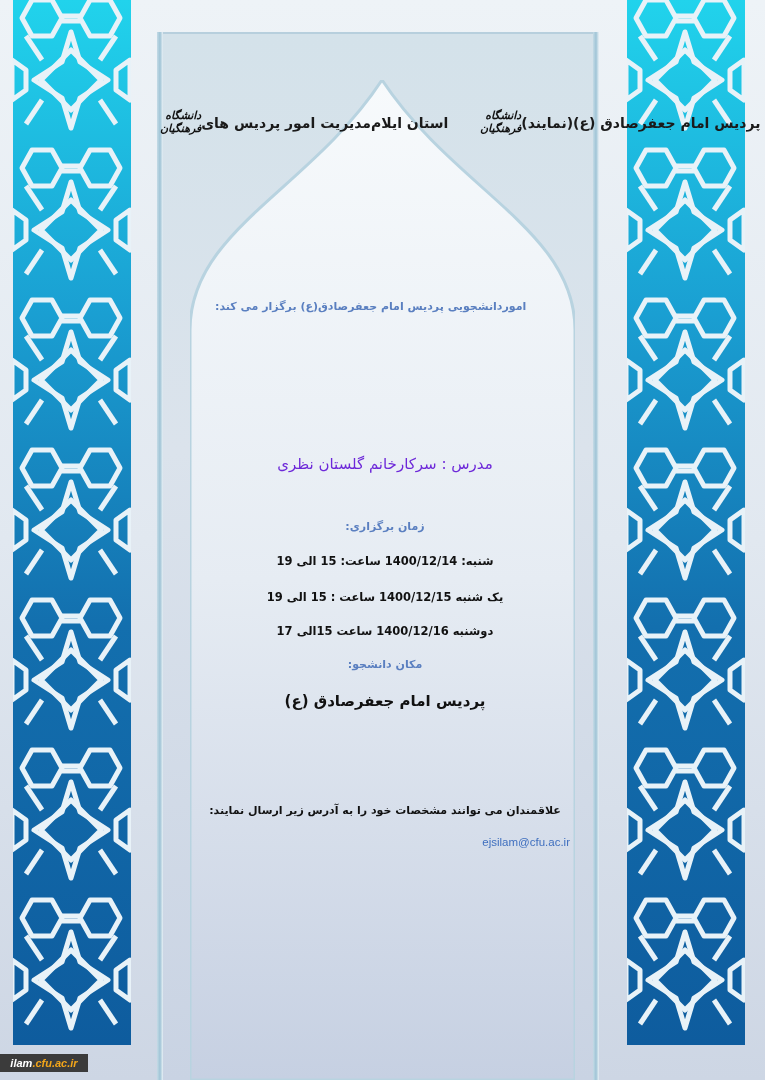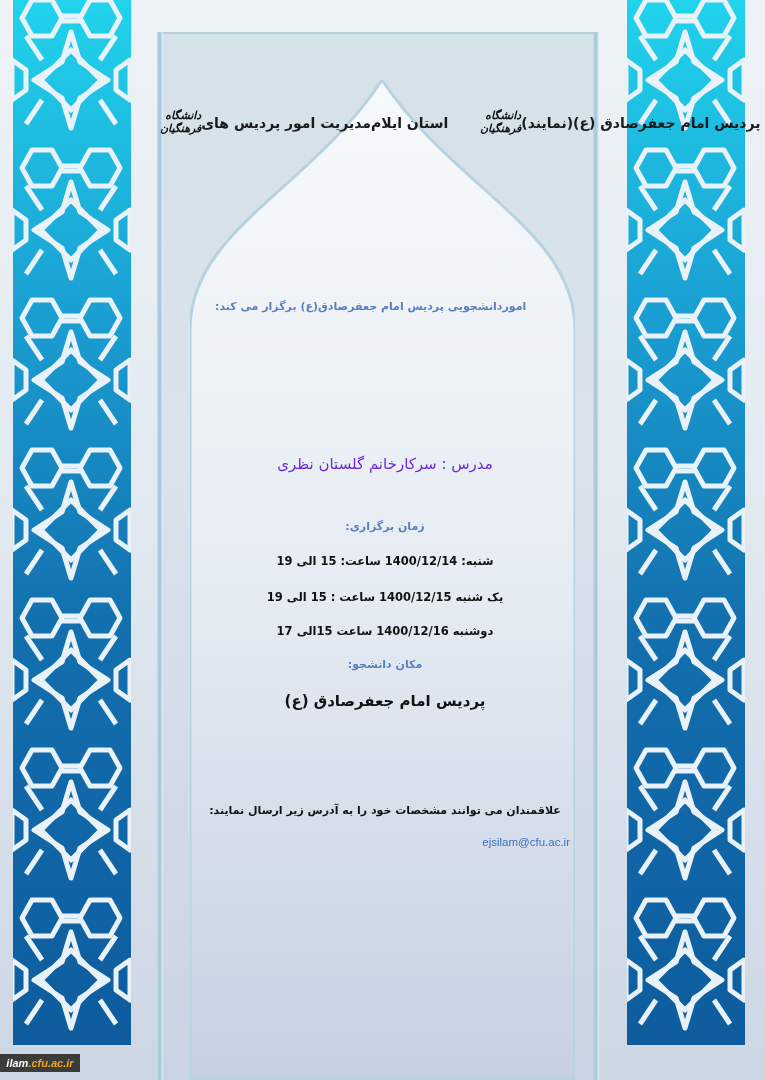--- a/index.html
+++ b/index.html
@@ -94,21 +94,21 @@
     top: 804px; font-size: 11px; font-weight: bold; color: #111;
   }
   .email {
     top: 836px; font-size: 11.5px; color: #3f6fbf; direction: ltr;
     font-family: "Liberation Sans", sans-serif;
     text-align: right;
   }
 
   .watermark {
     position: absolute; left: 0; top: 1054px;
-    width: 80px; height: 18px;
+    width: 88px; height: 18px;
     background: #3b3b3b;
     display: flex; align-items: center; justify-content: center;
     font-family: "Liberation Sans", sans-serif;
     font-size: 11px; font-weight: bold; font-style: italic;
     color: #fff;
   }
   .watermark .accent { color: #f2a51a; }
 </style>
 </head>
 <body>

